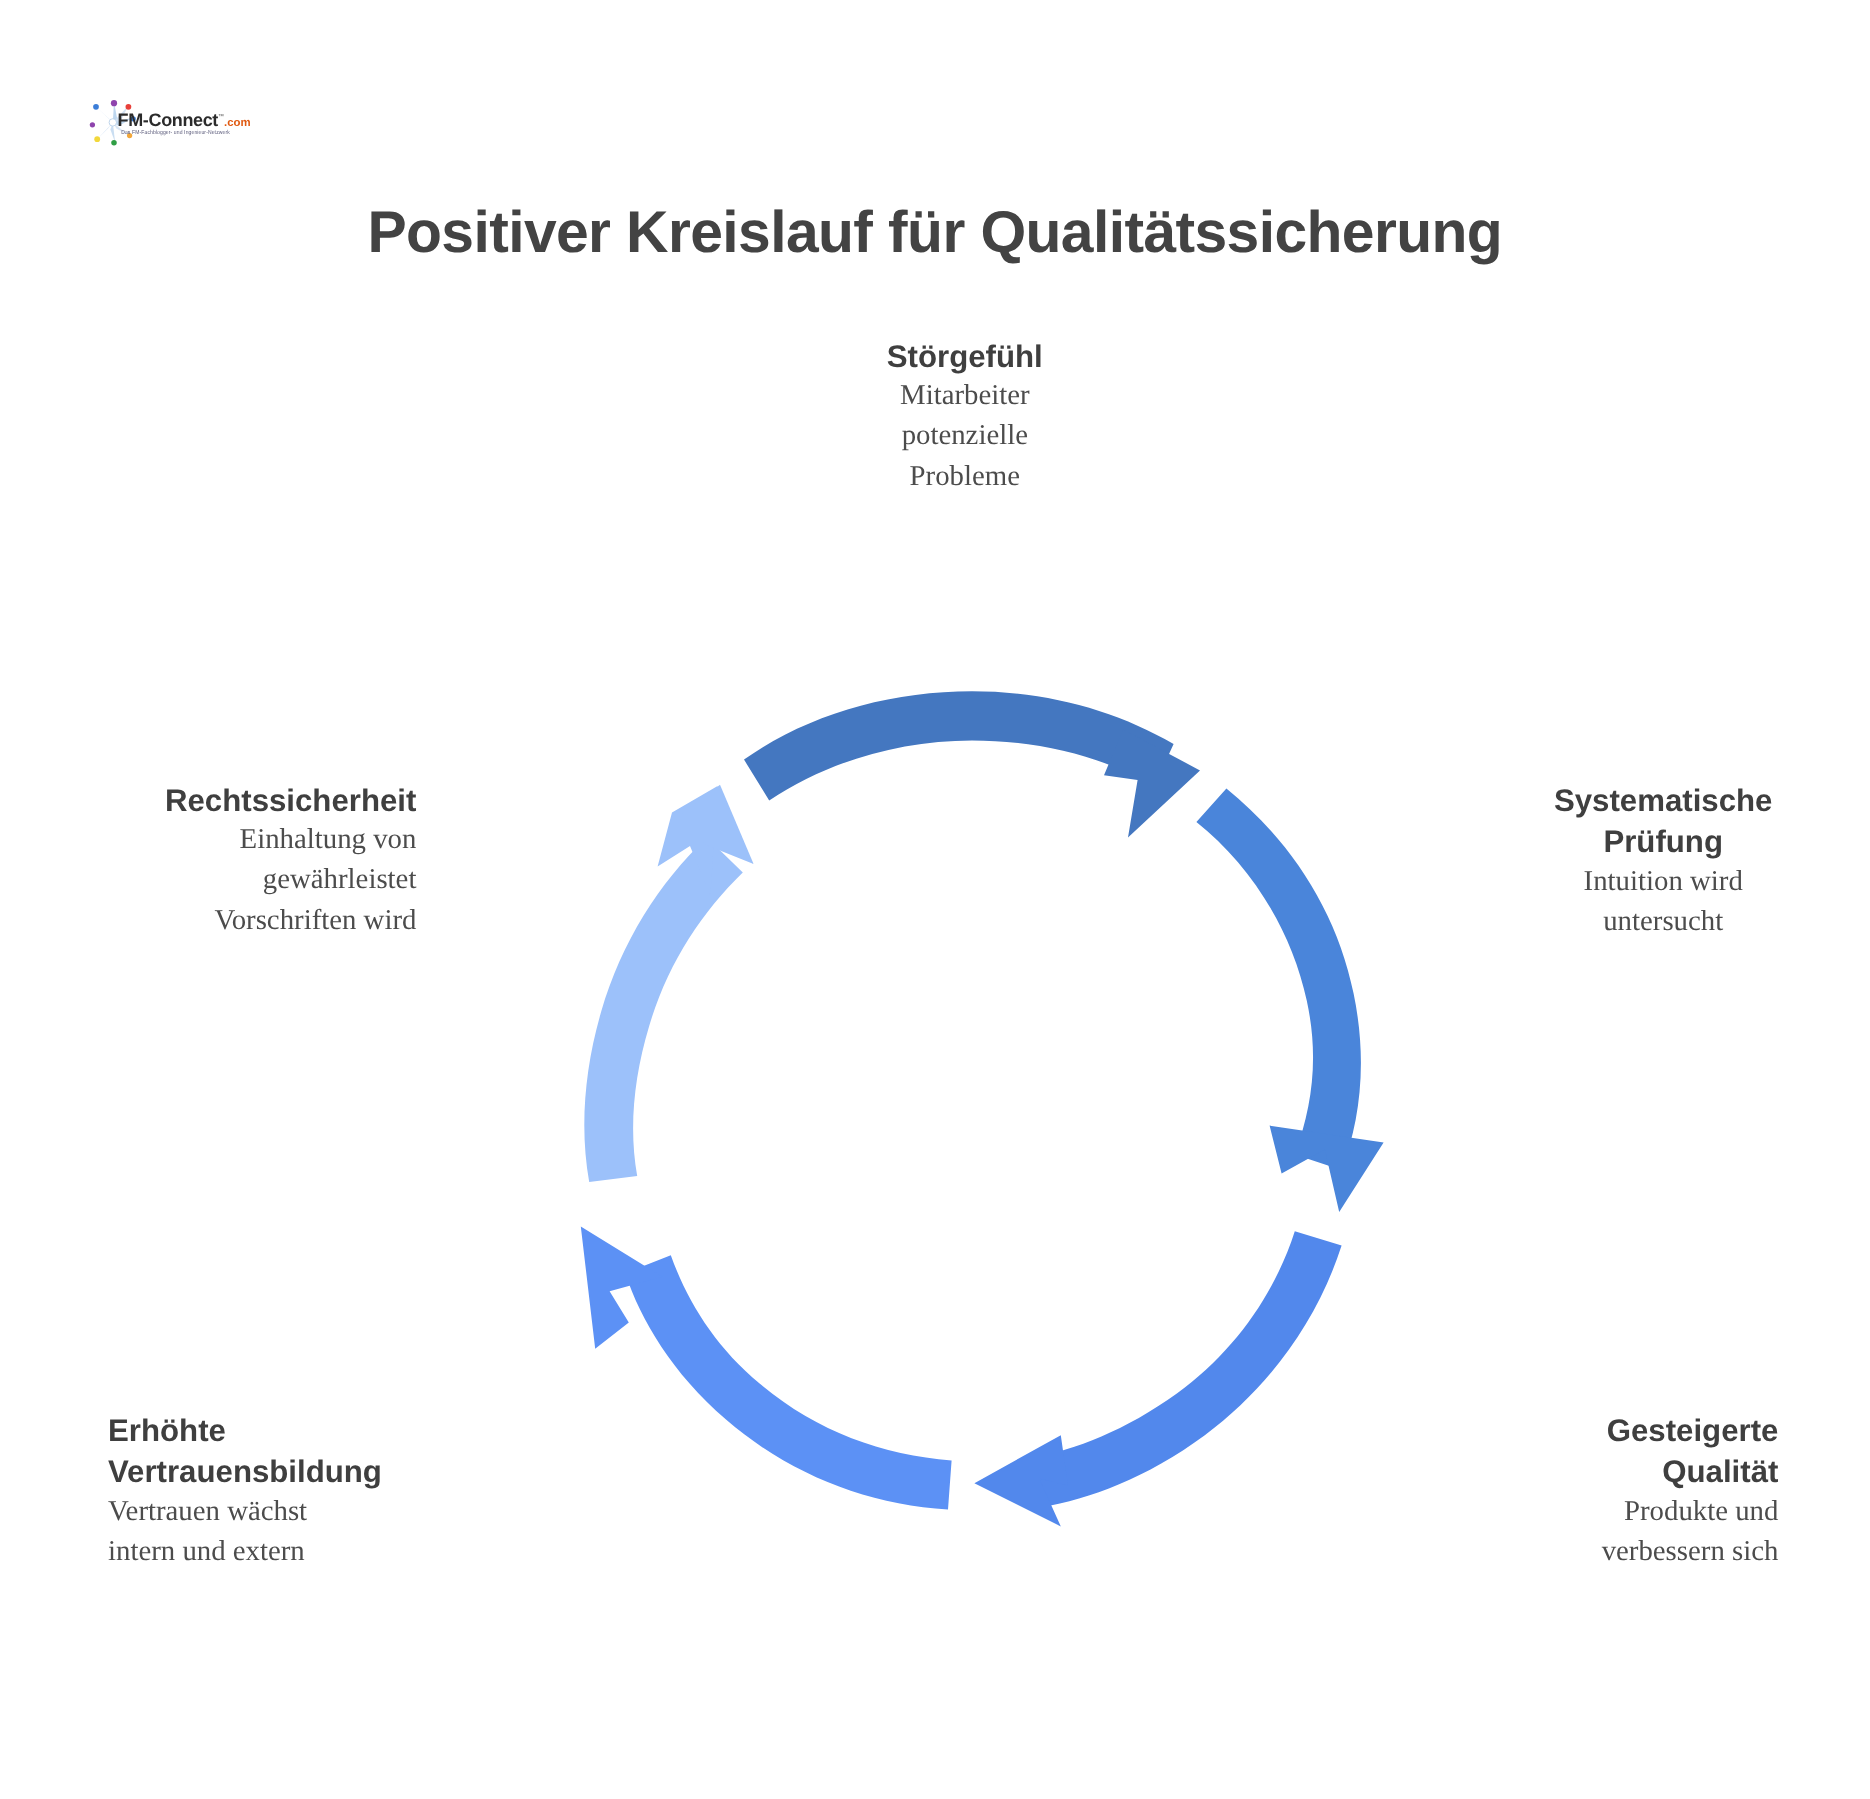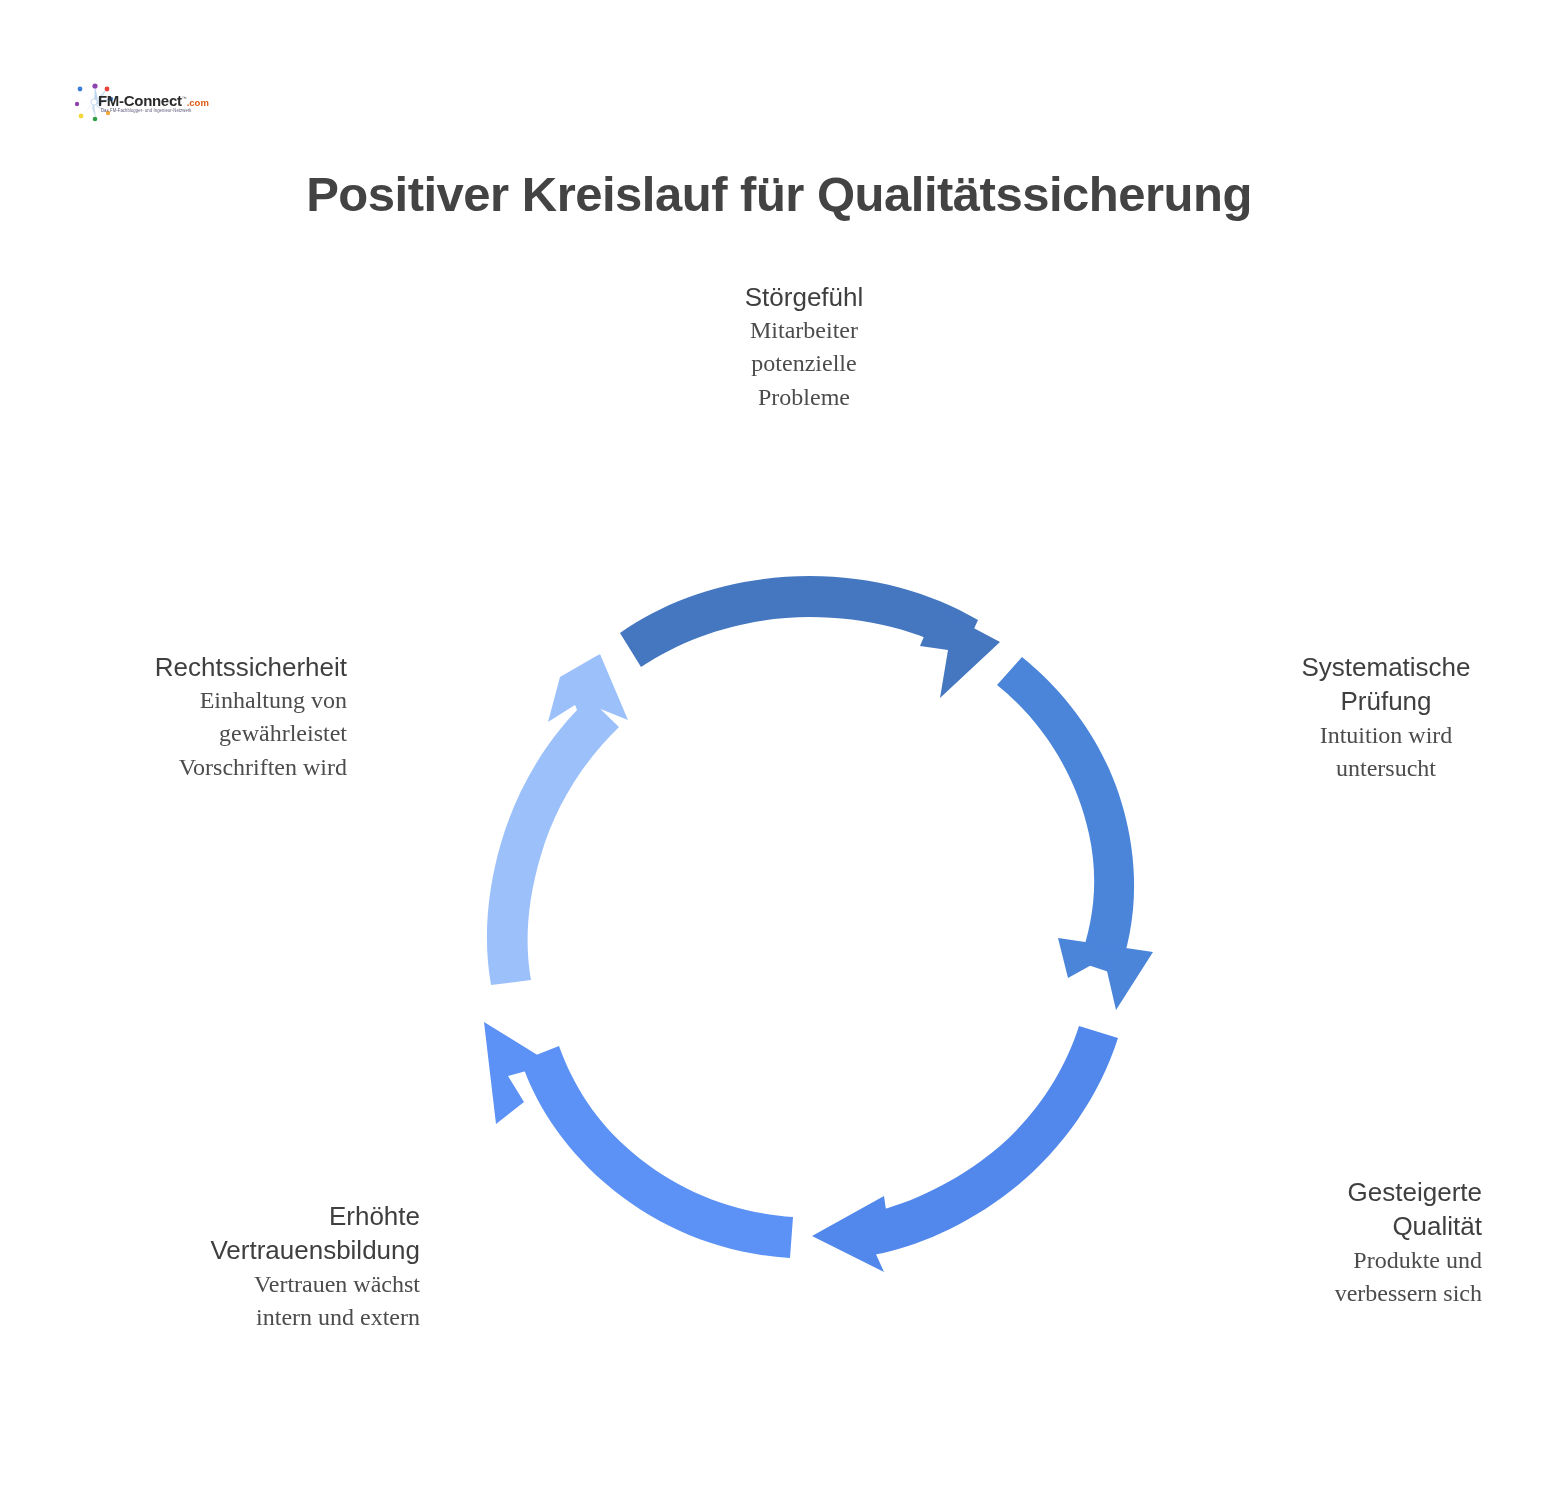--- a/index.html
+++ b/index.html
@@ -88,21 +88,21 @@
     height: 1499px;
   }
 
   
   .node {
     position: absolute;
     color: #4a4a4a;
   }
   .node .n-title {
     font-size: 26px;
-    font-weight: normal;
+    font-weight: bold;
     color: #3f3f3f;
     line-height: 1.32;
   }
   .node .n-desc {
     font-size: 24px;
     font-weight: normal;
     color: #4c4c4c;
     line-height: 1.38;
     font-family: Liberation Serif, serif;
   }
@@ -122,22 +122,21 @@
   #node-bottom-right {
     left: 1162px;
     top: 1175px;
     width: 320px;
     text-align: right;
   }
   #node-bottom-left {
     left: 90px;
     top: 1175px;
     width: 330px;
-    text-align: right;
-    margin-top: 24px;
+    text-align: left;
   }
   #node-left {
     left: 42px;
     top: 650px;
     width: 305px;
     text-align: right;
   }
 </style>
 </head>
 <body>

